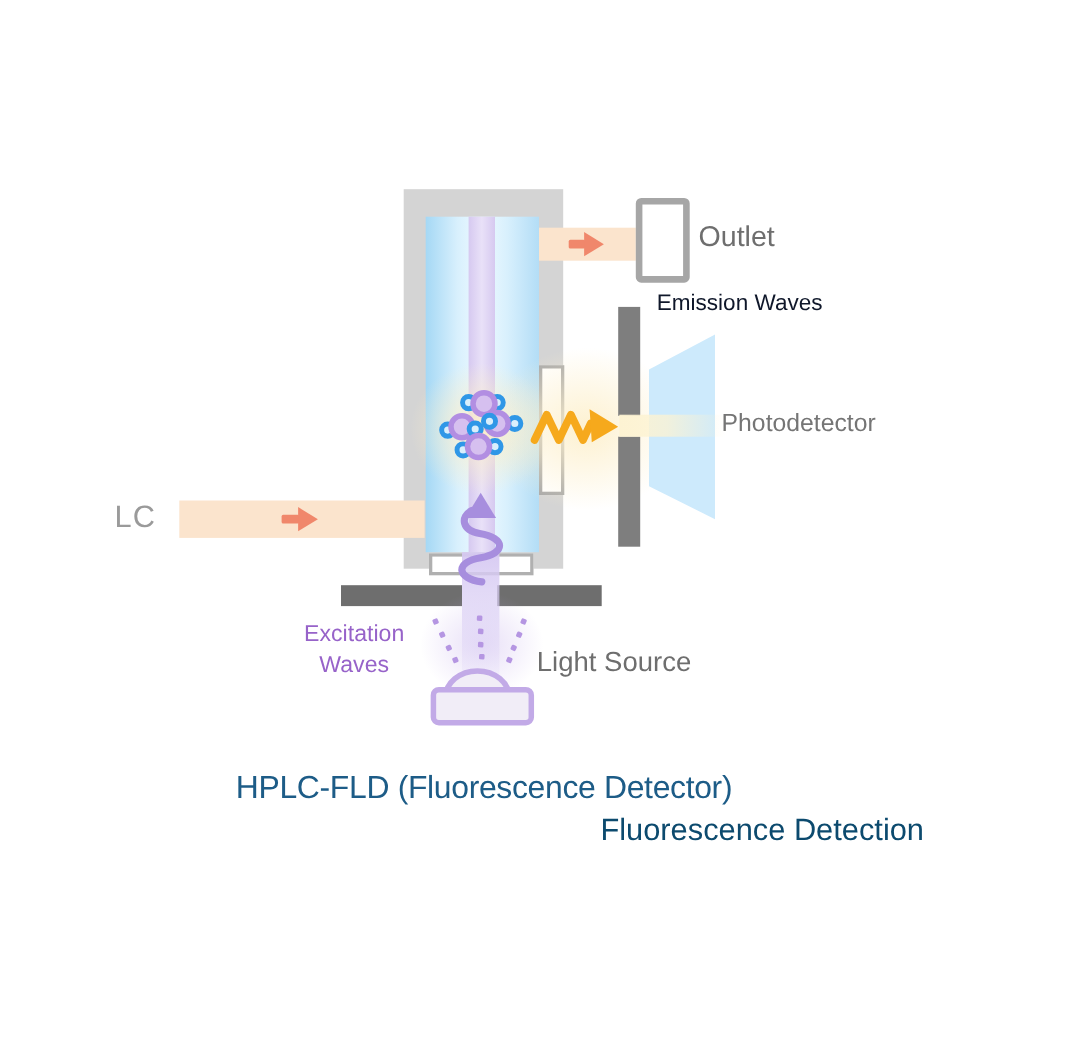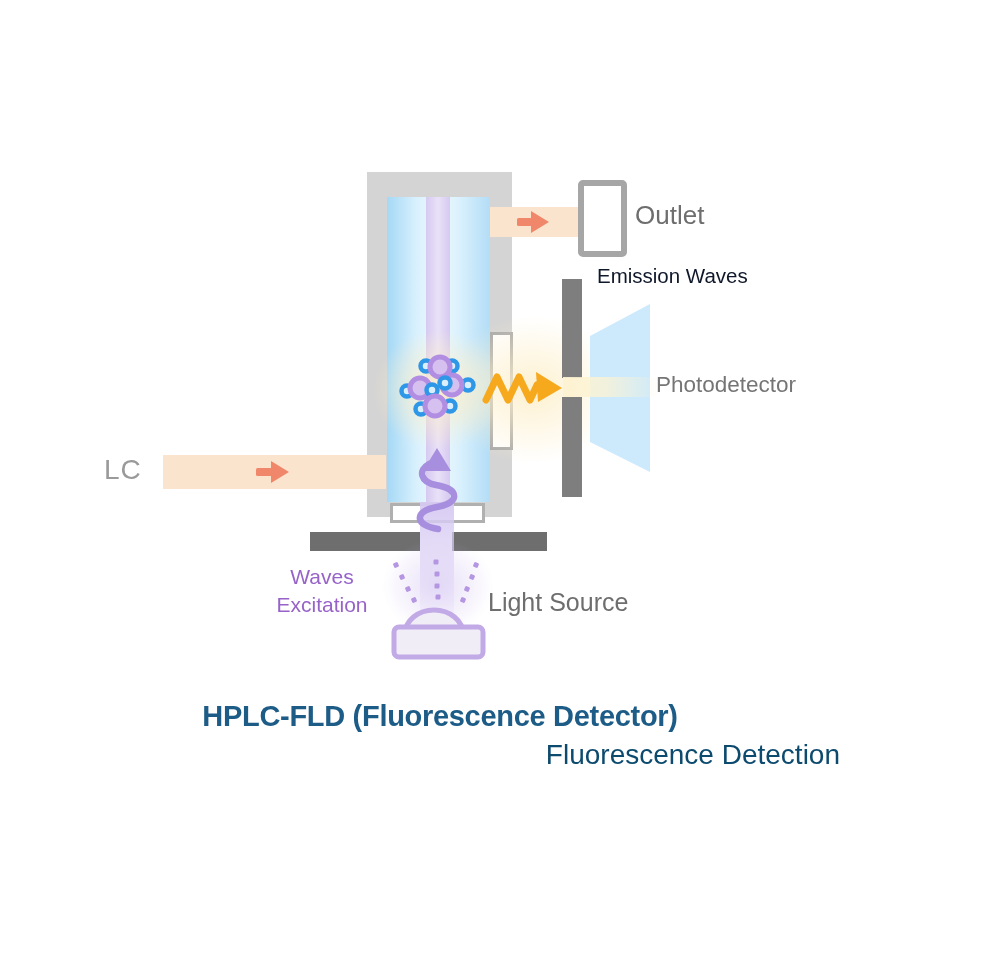--- a/index.html
+++ b/index.html
@@ -39,21 +39,21 @@
   
   .overlay{left:0;top:0;z-index:9;pointer-events:none;}
   
   .lbl{z-index:10;white-space:nowrap;}
   .lc-label{left:104px;top:454px;font-size:28px;color:#9a9a9a;letter-spacing:1px;}
   .outlet-label{left:635px;top:200px;font-size:26px;color:#6e6e6e;}
   .emission-label{left:597px;top:264px;font-size:20.5px;color:#0f172a;}
   .photodetector-label{left:656px;top:372px;font-size:22.5px;color:#757575;}
   .excitation-label{left:250px;top:563px;width:144px;text-align:center;font-size:21px;line-height:28px;color:#9763c9;}
   .lightsource-label{left:488px;top:588px;font-size:25px;color:#6e6e6e;}
-  .title-main{left:40px;top:700px;width:800px;text-align:center;font-size:29px;font-weight:700;color:#1d5c87;letter-spacing:-0.3px;}
+  .title-main{left:40px;top:700px;width:800px;text-align:center;font-size:29px;font-weight:400;color:#1d5c87;letter-spacing:-0.3px;}
   .title-sub{left:40px;top:739px;width:800px;text-align:right;font-size:28px;font-weight:400;color:#0c4a6e;}
 </style>
 </head>
 <body>
 
 <div id="stage">
 
   <div class="abs cell-frame"></div>
   <div class="abs cell-liquid"></div>
   <div class="abs beam-in-cell"></div>
@@ -134,20 +134,20 @@
       <path d="M405,634 A29,24 0 0 1 463,634 Z" fill="#f1edf7" stroke="#c2aae7" stroke-width="5" stroke-linejoin="round"></path>
       <rect x="394" y="627" width="89" height="30" rx="5" fill="#f1edf7" stroke="#c2aae7" stroke-width="5"></rect>
     </g>
   </svg>
 
   <div class="abs lbl lc-label">LC</div>
   <div class="abs lbl outlet-label">Outlet</div>
   <div class="abs lbl emission-label">Emission Waves</div>
   <div class="abs lbl photodetector-label">Photodetector</div>
   <div class="abs lbl excitation-label">
+    <span style="display:block">Excitation</span>
     <span style="display:block">Waves</span>
-    <span style="display:block">Excitation</span>
   </div>
   <div class="abs lbl lightsource-label">Light Source</div>
   <div class="abs lbl title-main">HPLC-FLD (Fluorescence Detector)</div>
   <div class="abs lbl title-sub">Fluorescence Detection</div>
 
 </div>
 
 </body></html>

